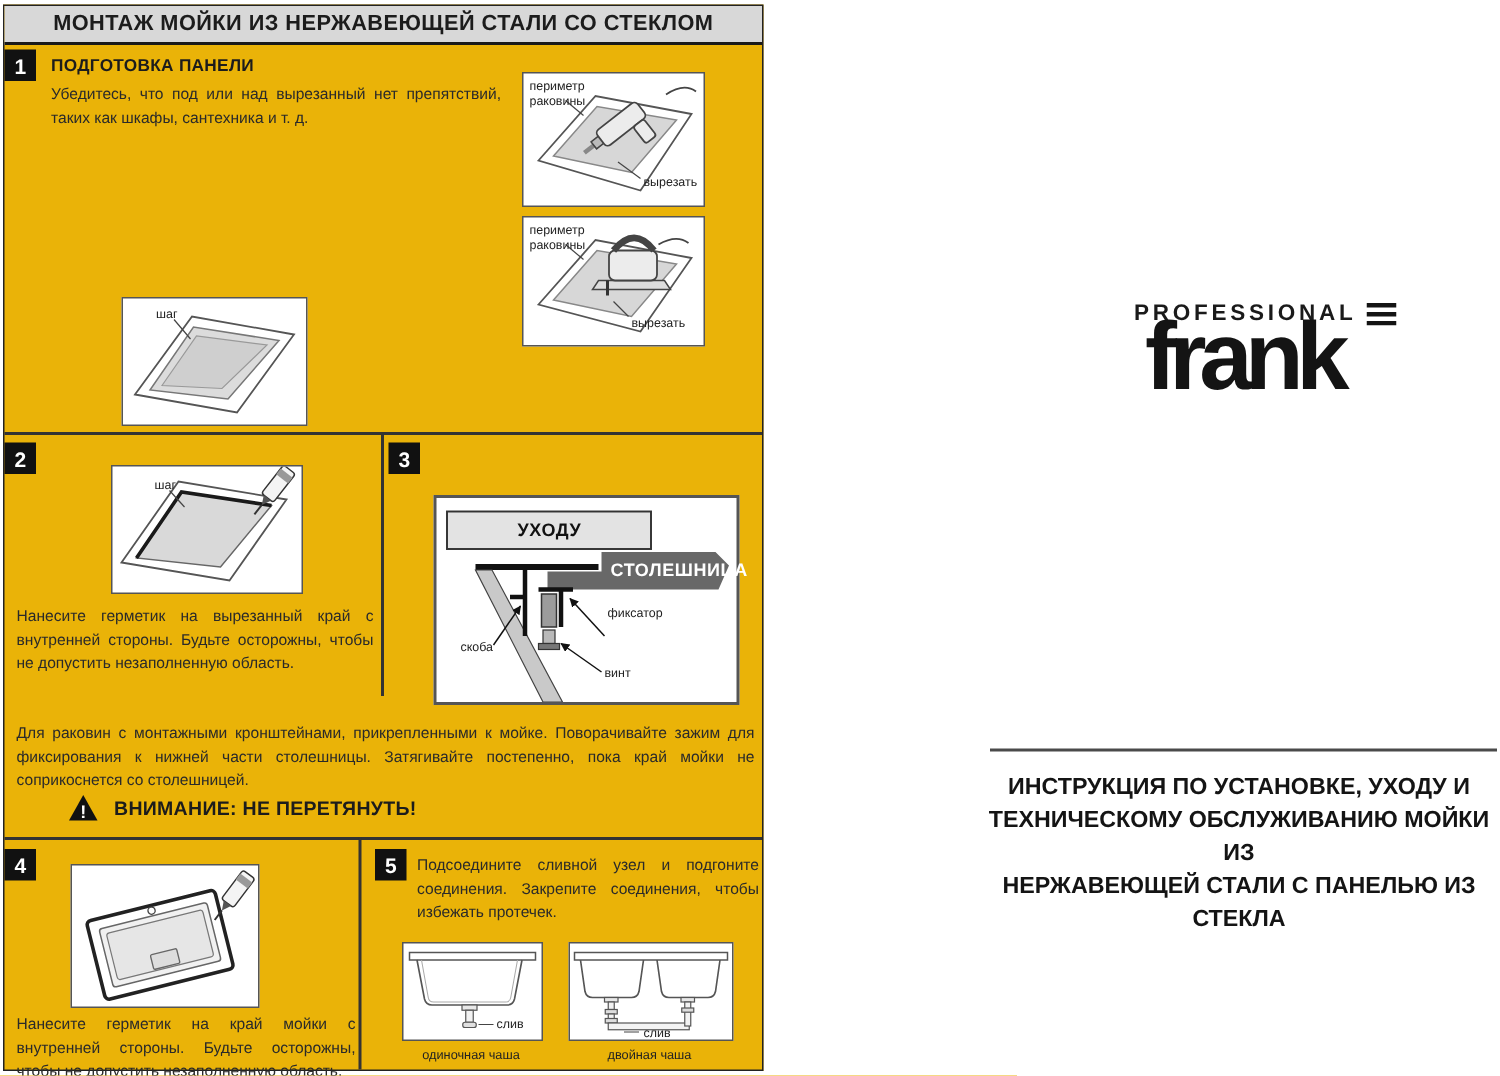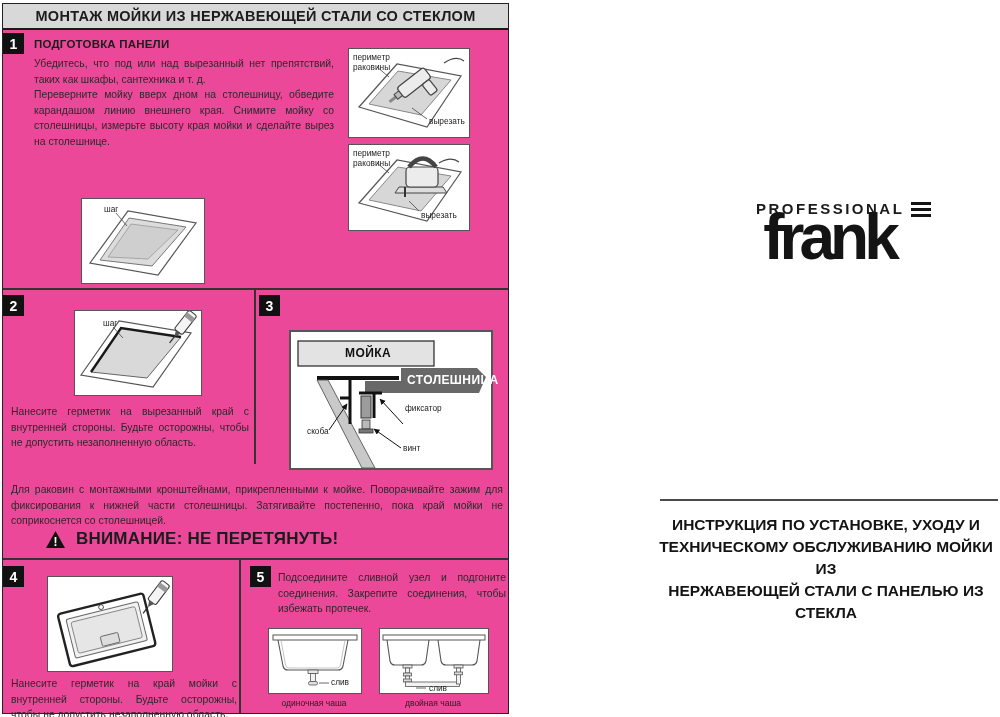--- a/index.html
+++ b/index.html
@@ -1,35 +1,35 @@
 <!DOCTYPE html>
 <html><head>
 <meta charset="utf-8">
 <style>
   html,body{margin:0;padding:0;}
   body{width:1000px;height:717px;background:#fff;position:relative;overflow:hidden;
        font-family:"Liberation Sans",sans-serif;color:#1c1c1c;}
   .prl{white-space:pre-line;}
   
   .sheet{position:absolute;left:2px;top:3px;width:507px;height:711px;border:1.5px solid #222;
-         background:#ec4899;box-sizing:border-box;}
+         background:#eab308;box-sizing:border-box;}
   .titlebar{position:absolute;left:0;top:0;width:100%;height:26px;background:#d8d8d8;
             border-bottom:2px solid #1a1a1a;display:flex;align-items:center;justify-content:center;
             font-weight:bold;font-size:14.5px;letter-spacing:.3px;box-sizing:border-box;}
   .badge{position:absolute;width:21px;height:21px;background:#111;color:#fff;font-weight:bold;
          font-size:14px;display:flex;align-items:center;justify-content:center;}
   .h1{position:absolute;font-weight:bold;font-size:11.5px;letter-spacing:.2px;}
   .para{position:absolute;font-size:10.4px;line-height:1.5;text-align:justify;color:#2a2a2a;}
   .fig{position:absolute;border:1px solid #555;background:#fff;}
   .fig svg{display:block;width:100%;height:100%;}
   .figlabel{position:absolute;font-size:8.3px;line-height:1.15;color:#222;}
   .hdiv{position:absolute;left:0;width:100%;height:2px;background:#333;}
   .vdiv{position:absolute;width:2px;background:#333;}
   .warnrow{position:absolute;display:flex;align-items:center;gap:10px;}
-  .warntext{font-weight:bold;font-size:17px;letter-spacing:.2px;}
+  .warntext{font-weight:bold;font-size:13px;letter-spacing:.2px;}
   .caption{position:absolute;font-size:8.5px;text-align:center;color:#222;}
   .bandlabel{position:absolute;font-weight:bold;font-size:12px;letter-spacing:.4px;}
   
   .pro-row{position:absolute;left:756px;top:200px;display:flex;align-items:flex-end;gap:7px;}
   .pro-text{font-weight:bold;font-size:15px;letter-spacing:2.5px;color:#1a1a1a;}
   .brand-name{position:absolute;left:716px;top:205px;width:226px;text-align:center;
               font-weight:bold;font-size:64px;letter-spacing:-5px;line-height:1;color:#141414;}
   .rule{position:absolute;left:660px;top:499px;width:338px;height:2px;background:#4a4a4a;}
   .subtitle{position:absolute;left:652px;top:514px;width:348px;text-align:center;font-weight:bold;
             font-size:15.5px;line-height:1.42;color:#141414;}
@@ -41,21 +41,20 @@
 
   <div class="titlebar">
     <span>МОНТАЖ МОЙКИ ИЗ НЕРЖАВЕЮЩЕЙ СТАЛИ СО СТЕКЛОМ</span>
   </div>
 
   <div class="badge" style="left:0;top:29px">
     <span>1</span>
   </div>
   <div class="h1" style="left:31px;top:34px">ПОДГОТОВКА ПАНЕЛИ</div>
   <div class="para" style="left:31px;top:52px;width:300px">Убедитесь, что под или над вырезанный нет препятствий, таких как шкафы, сантехника и т. д.</div>
-  <div class="para" style="left:31px;top:83px;width:300px">Переверните мойку вверх дном на столешницу, обведите карандашом линию внешнего края. Снимите мойку со столешницы, измерьте высоту края мойки и сделайте вырез на столешнице.</div>
 
   <div class="fig" style="left:345px;top:44px;width:120px;height:88px">
     <svg viewBox="0 0 120 88">
       <polygon points="10,58 48,15 112,27 78,78" fill="#fff" stroke="#555" stroke-width="1.2"></polygon>
       <polygon points="20,55 49,22 102,31 72,66" fill="#d7d7d7" stroke="#888" stroke-width="1"></polygon>
       <line x1="28" y1="18" x2="40" y2="28" stroke="#444" stroke-width="0.8"></line>
       <line x1="78" y1="70" x2="63" y2="59" stroke="#444" stroke-width="0.8"></line>
       <g transform="rotate(-38 62 38)">
         <rect x="36" y="35" width="9" height="3" fill="#888"></rect>
         <rect x="44" y="33.5" width="7" height="6" fill="#bbb" stroke="#444" stroke-width="1"></rect>
@@ -140,21 +139,21 @@
       <line x1="49" y1="66" x2="59" y2="66" stroke="#111" stroke-width="3"></line>
       <line x1="68" y1="61" x2="91" y2="61" stroke="#111" stroke-width="3"></line>
       <line x1="83" y1="61" x2="83" y2="86" stroke="#111" stroke-width="3"></line>
       <rect x="70" y="64" width="10" height="22" fill="#9c9c9c" stroke="#333" stroke-width="1"></rect>
       <rect x="71" y="88" width="8" height="9" fill="#b9b9b9" stroke="#333" stroke-width="0.8"></rect>
       <rect x="68" y="97" width="14" height="4" fill="#777" stroke="#333" stroke-width="0.8"></rect>
       <line x1="38" y1="98" x2="56" y2="72" stroke="#111" stroke-width="1" marker-end="url(#ah)"></line>
       <line x1="112" y1="92" x2="89" y2="67" stroke="#111" stroke-width="1" marker-end="url(#ah)"></line>
       <line x1="110" y1="116" x2="83" y2="97" stroke="#111" stroke-width="1" marker-end="url(#ah)"></line>
     </svg>
-    <span class="bandlabel" style="left:54px;top:14px;color:#111">МОЙКА</span>
+    <span class="bandlabel" style="left:54px;top:14px;color:#111">УХОДУ</span>
     <span class="bandlabel" style="left:116px;top:41px;color:#fff">СТОЛЕШНИЦА</span>
     <span class="figlabel" style="left:16px;top:95px">скоба</span>
     <span class="figlabel" style="left:114px;top:72px">фиксатор</span>
     <span class="figlabel" style="left:112px;top:112px">винт</span>
   </div>
 
   <div class="para" style="left:8px;top:478px;width:492px">Для раковин с монтажными кронштейнами, прикрепленными к мойке. Поворачивайте зажим для фиксирования к нижней части столешницы. Затягивайте постепенно, пока край мойки не соприкоснется со столешницей.</div>
 
   <div class="warnrow" style="left:42px;top:525px">
     <svg width="21" height="19" viewBox="0 0 21 19">

